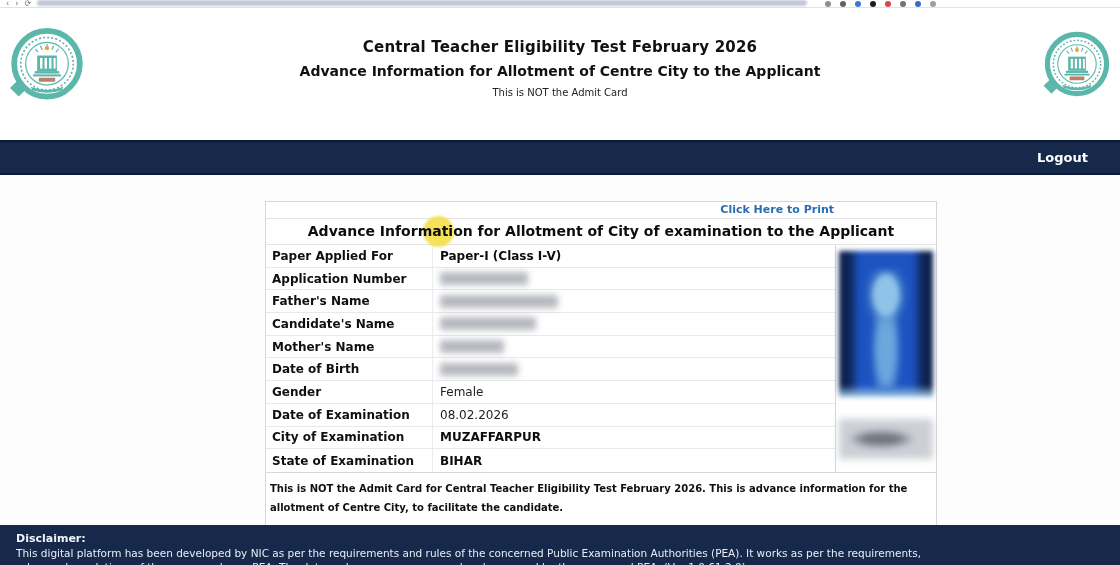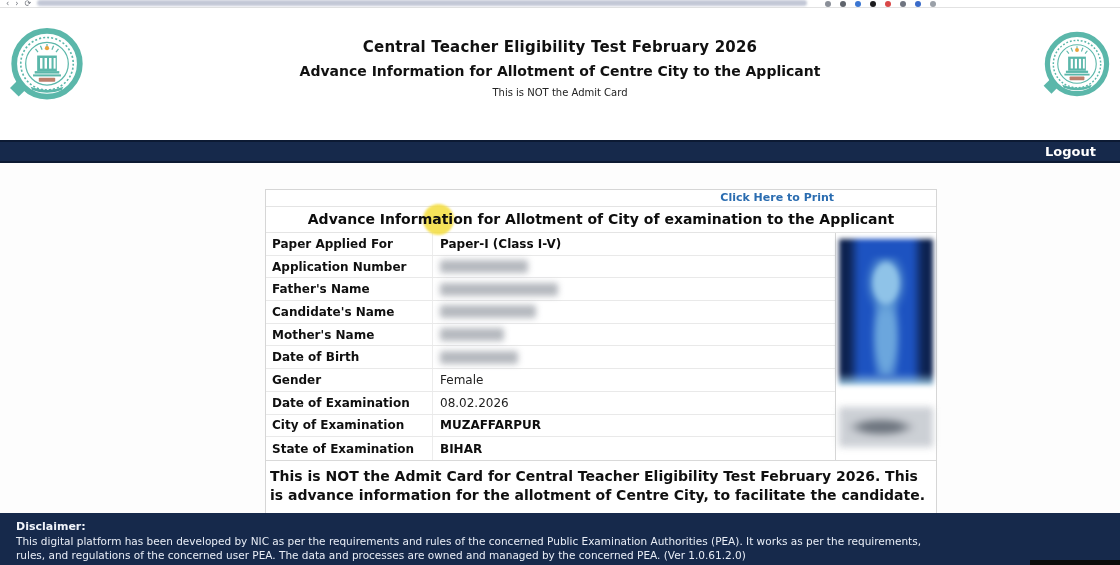--- a/index.html
+++ b/index.html
@@ -19,22 +19,22 @@
   .header { position:relative; height:132px; background:#fff;border-radius:27px; }
   .emblem { position:absolute; top:18px; width:82px; height:82px; }
   .emblem.left  { left:6px; }
   .emblem.right { right:6px; top:22px; width:74px; height:74px; }
   .titles { position:absolute; left:0; right:0; top:30px; text-align:center; color:#111; }
   .t1 { font-size:15px; font-weight:bold; letter-spacing:.2px; }
   .t2 { font-size:14px; font-weight:bold; margin-top:7px; }
   .t3 { font-size:10px; color:#222; margin-top:8px; }
 
   
-  .navbar { height:23px; background:#16294b; border-top:2px solid #0c1a33; border-bottom:2px solid #0c1a33;
-            display:flex; align-items:center; justify-content:flex-end; padding-right:24px; }
+  .navbar { height:35px; background:#16294b; border-top:2px solid #0c1a33; border-bottom:2px solid #0c1a33;
+            display:flex; align-items:center; justify-content:flex-end; padding-right:32px; }
   .logout { color:#ffffff; font-size:13px; font-weight:bold; cursor:pointer; }
 
   
   .content { position:relative; height:350px; background:#fdfdfd; }
   .panel { position:absolute; left:225px; top:26px; width:672px; background:#fff;
            border:1px solid #d6d6d6; font-size:12px; color:#1c1c1c;margin-left:40px; }
   .print-row { height:17px; border-bottom:1px solid #e4e4e4; text-align:right; padding-right:102px; }
   .print-link { font-size:11px; font-weight:bold; color:#2a6cb0; line-height:16px; cursor:pointer; }
   .title-row { position:relative; height:26px; border-bottom:1px solid #e4e4e4; text-align:center; }
   .panel-title { position:relative; z-index:1; font-size:14px; font-weight:bold; line-height:25px; color:#0d0d0d; }
@@ -55,21 +55,21 @@
   .photo .edges { position:absolute; inset:0;
       background:linear-gradient(90deg,#0d2250 0 10%,rgba(13,34,80,0) 22% 78%,#0d2250 90% 100%); }
   .photo .figure { position:absolute; left:24px; top:18px; width:46px; height:118px;
       background:radial-gradient(ellipse 22px 34px at 50% 22%, #8fc3e8 0 55%, rgba(90,150,210,.55) 70%, rgba(29,83,193,0) 100%),
                  radial-gradient(ellipse 16px 60px at 50% 68%, #6ba6dd 0 50%, rgba(29,83,193,0) 100%); }
   .photo .bottom-fade { position:absolute; left:0; bottom:0; width:100%; height:12px;
       background:linear-gradient(0deg,#9ecbe4,rgba(158,203,228,0)); }
   .signature { position:absolute; left:3px; top:174px; width:94px; height:40px;
       background:radial-gradient(ellipse 34px 9px at 45% 50%, #5d6570 0 55%, #c7cbd1 100%);
       filter:blur(3.5px); opacity:.9; }
-  .note-row { border-top:1px solid #d9d9d9; padding:6px 8px 9px 4px; font-size:14px;
+  .note-row { border-top:1px solid #d9d9d9; padding:6px 8px 9px 4px; font-size:10px;
               font-weight:bold; line-height:19px; color:#101010; }
 
   
   .footer { position:relative; height:60px; background:#16294b; color:#f0f4fa; padding:7px 0 0 16px; }
   .f-head { font-size:11px; font-weight:bold; margin-bottom:2px; }
   .f-body { font-size:10.5px; line-height:13.5px; width:925px; color:#e8edf6; }
   .nic { position:absolute; right:30px; top:21px; display:flex; align-items:flex-end; gap:3px;margin-top:26px; }
   .nic-word { font-size:18px; font-weight:bold; letter-spacing:-1px; color:#fff; line-height:16px; }
   .nic-lines { display:flex; flex-direction:column; gap:1.5px; padding-top:2px; }
   .nic-lines span { display:block; height:2px; background:rgba(255,255,255,.85); border-radius:1px; }

